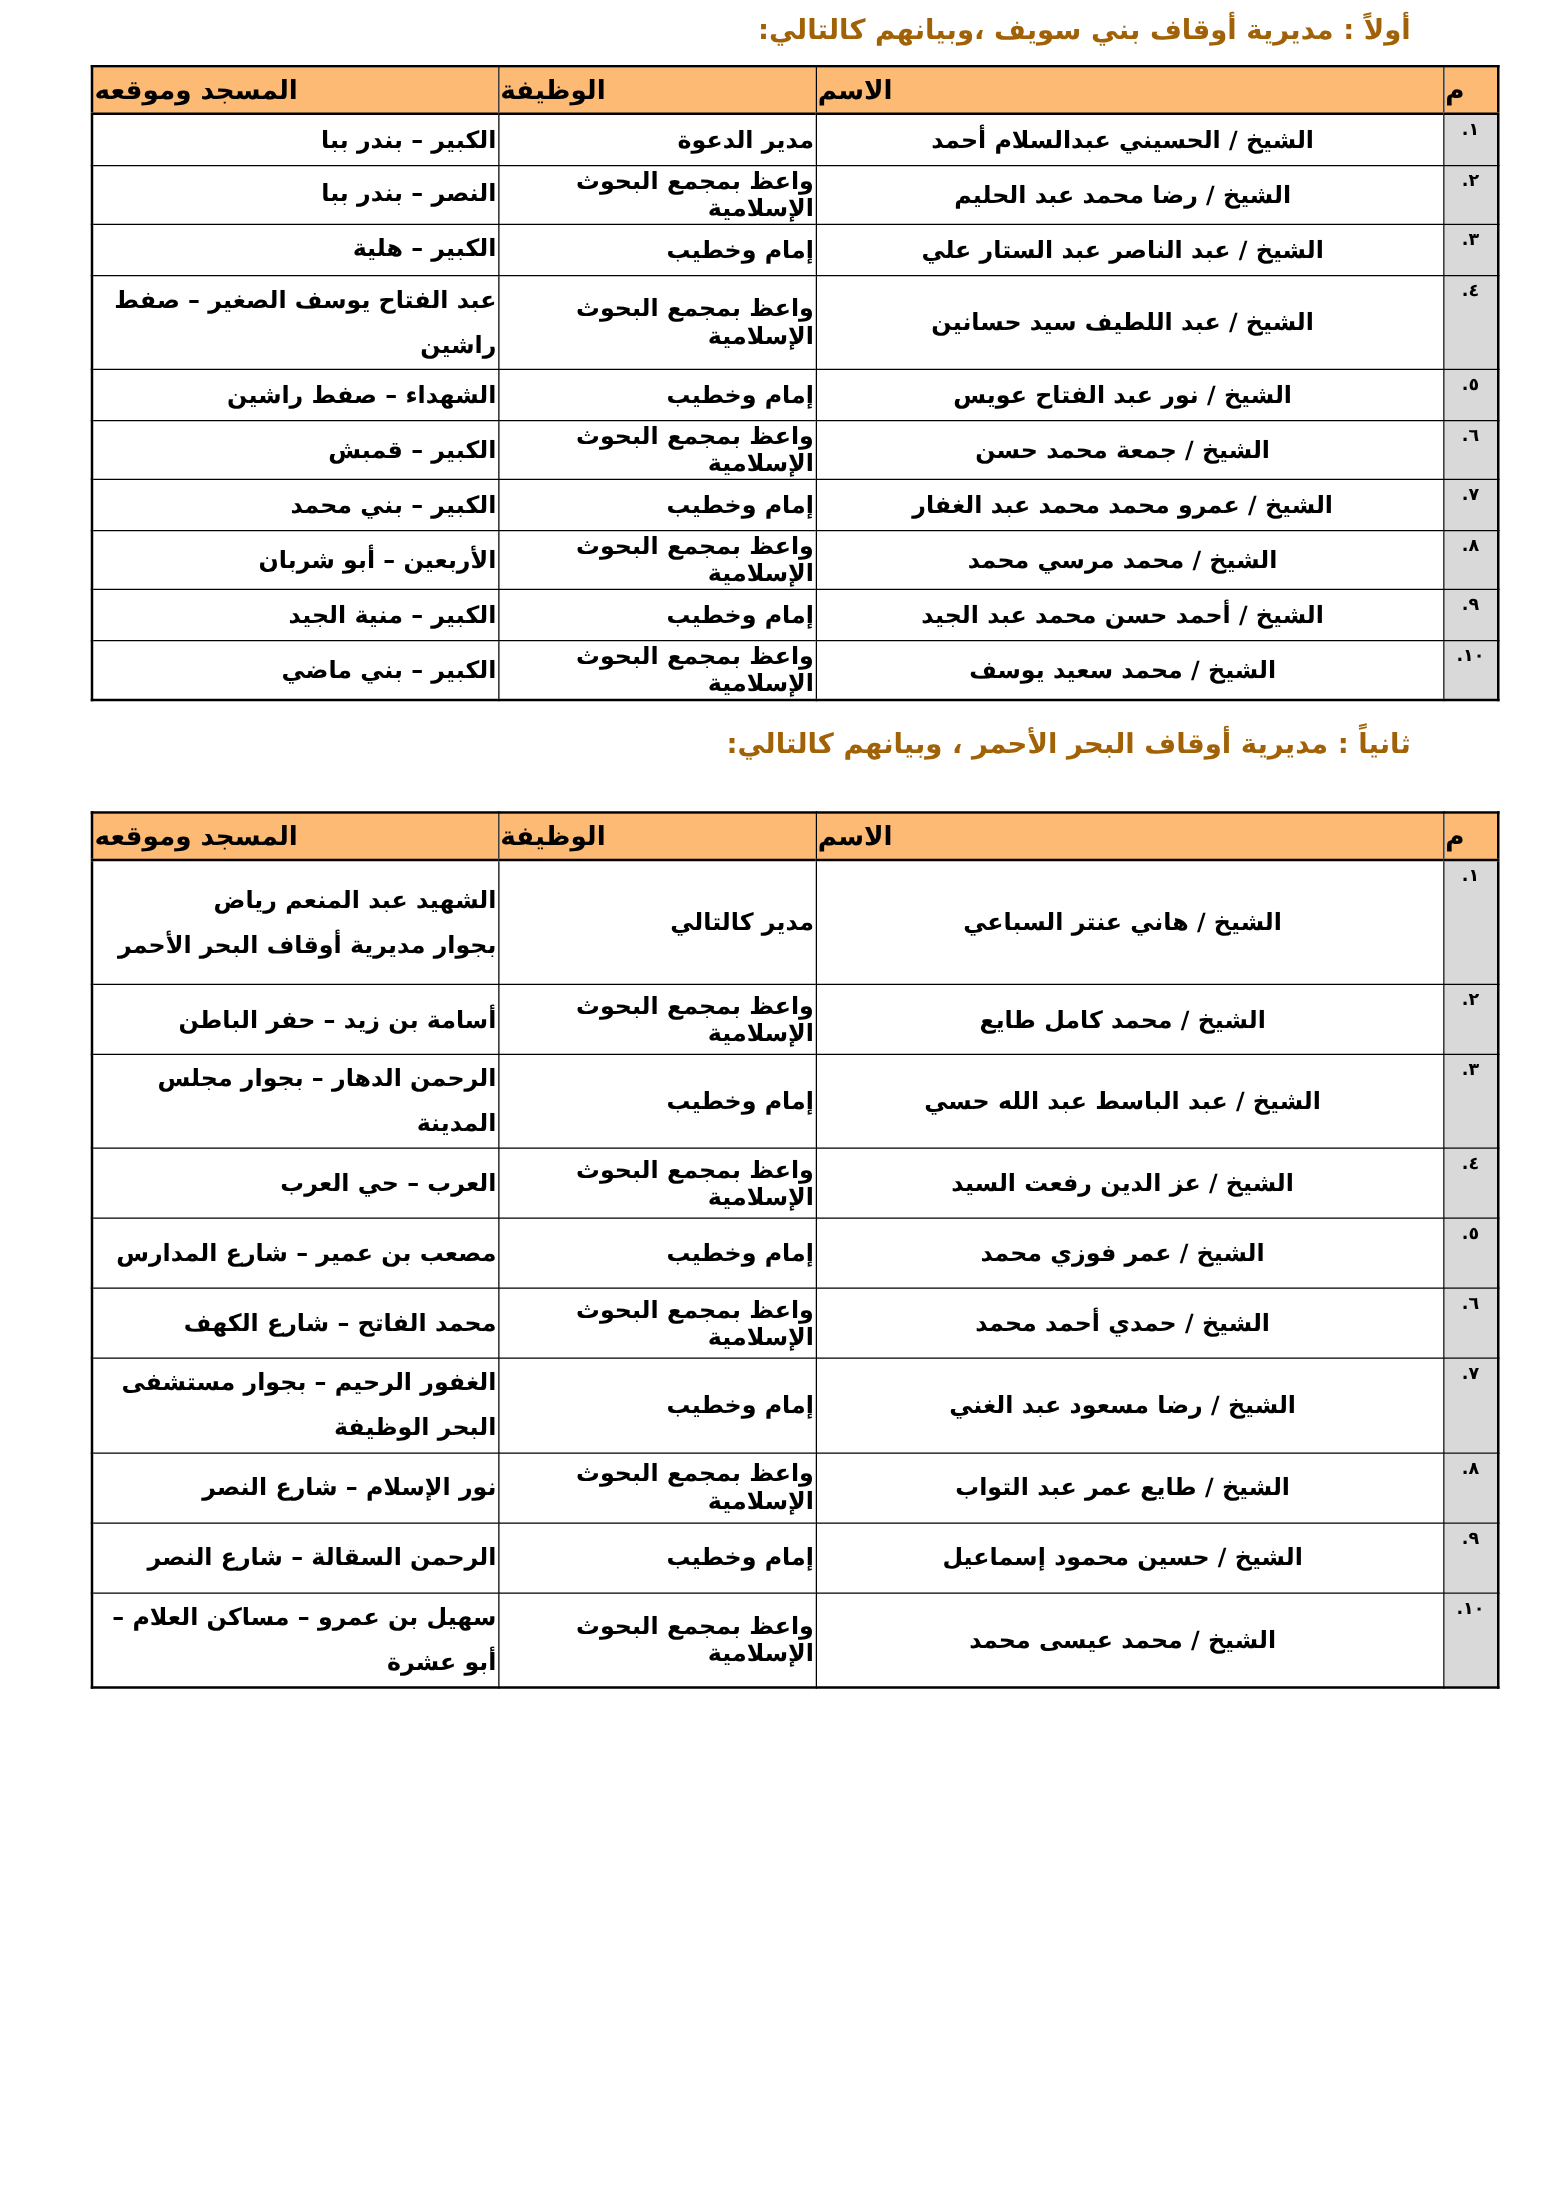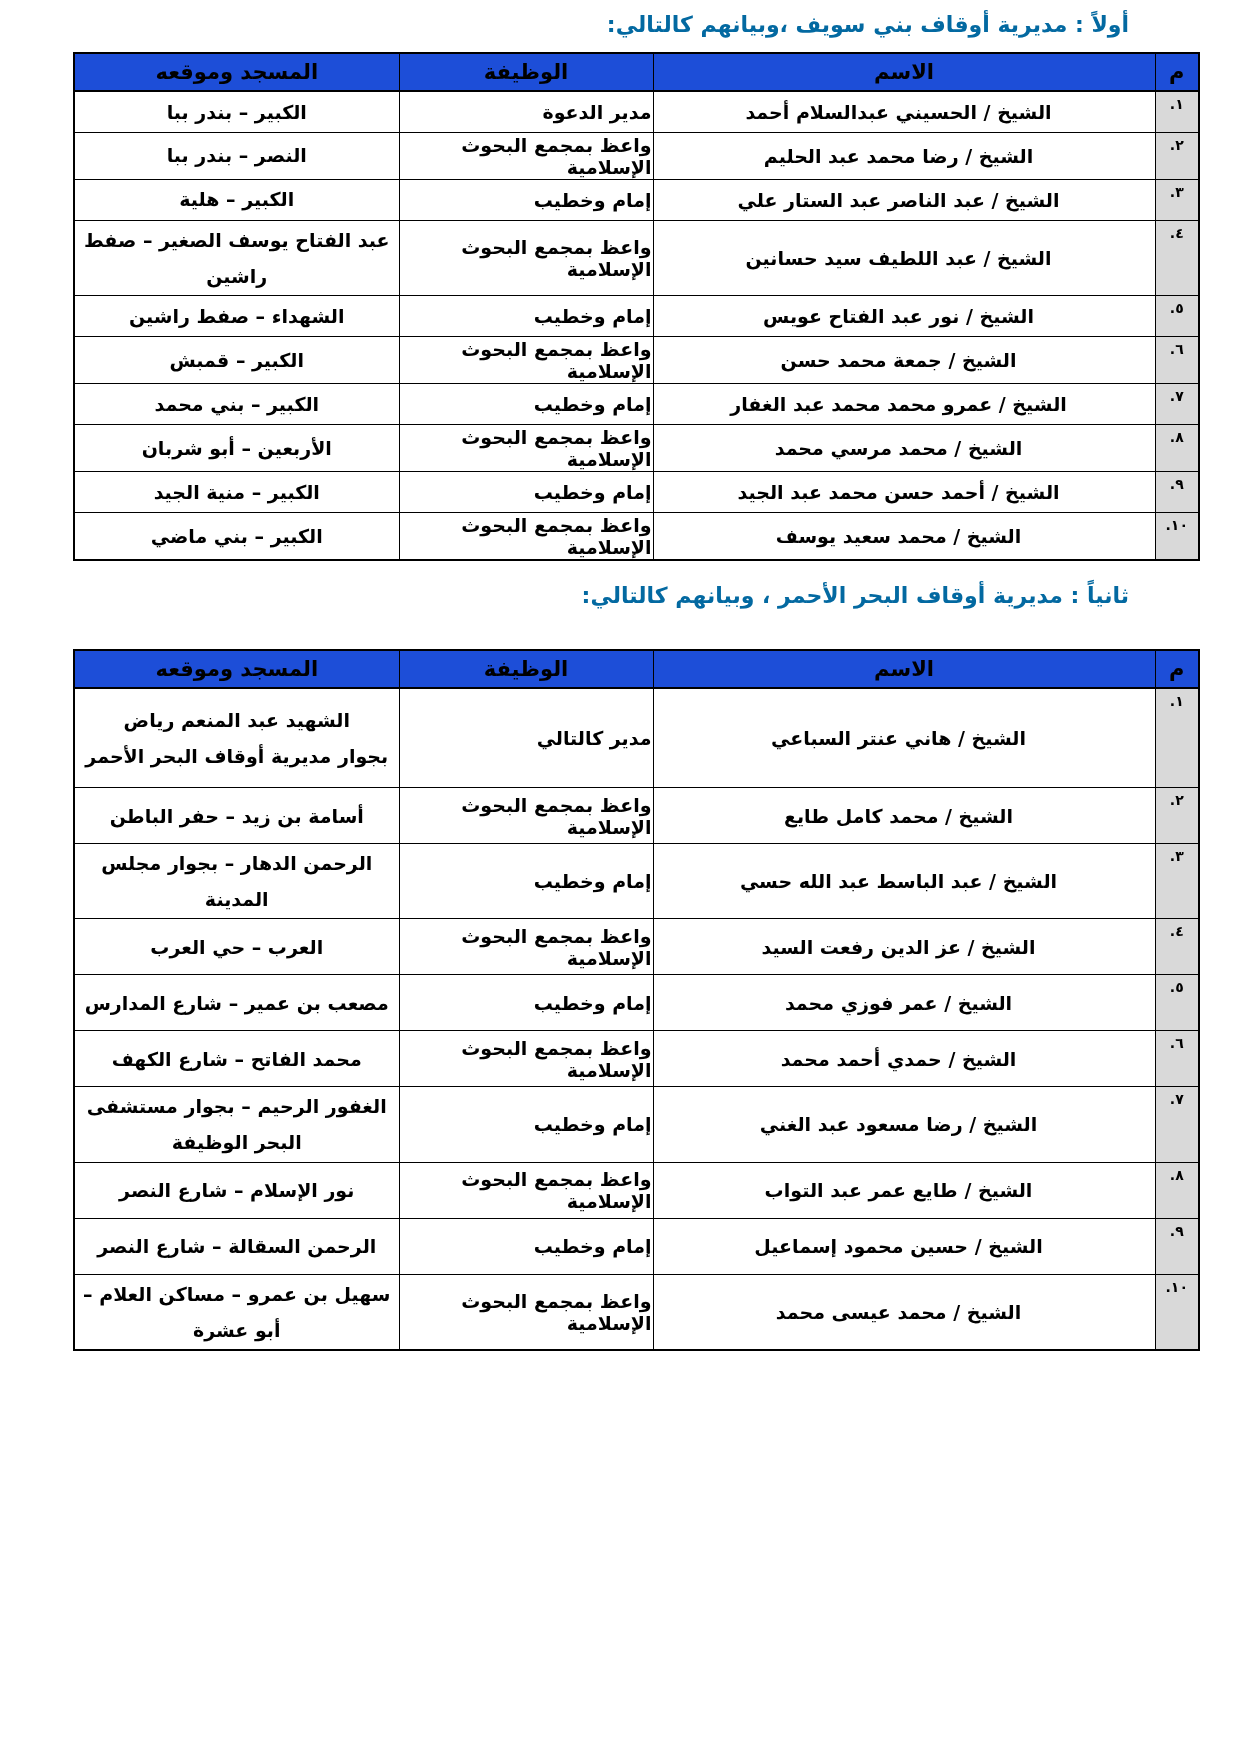--- a/index.html
+++ b/index.html
@@ -11,21 +11,21 @@
   .page {
     width: 1241px;
     height: 1755px;
     background: #ffffff;
     position: relative;
     overflow: hidden;
   }
   .section-title {
     font-weight: bold;
     font-size: 22px;
-    color: #0369a1;
+    color: #a16207;
     text-align: right;
     padding-right: 112px;
     line-height: 34px;
   }
   .title-1 { padding-top: 8px; padding-bottom: 10px; }
   .title-2 { padding-top: 18px; padding-bottom: 36px; }
 
   table.roster {
     border-collapse: collapse;
     table-layout: fixed;
@@ -34,23 +34,23 @@
     width: 1125px;
     border: 2px solid #000000;
   }
   table.roster th, table.roster td {
     border: 1px solid #000000;
     font-weight: bold;
     color: #000000;
     overflow: hidden;
   }
   table.roster th {
-    background: #1d4ed8;
+    background: #fdba74;
     font-size: 21px;
-    text-align: center;
+    text-align: left;
     vertical-align: middle;
   }
   table.roster thead tr { height: 38px; }
   table.roster thead th { border-bottom: 2px solid #000000; }
 
   td.col-num {
     background: #d9d9d9;
     text-align: center;
     vertical-align: top;
     font-size: 14px;
@@ -61,21 +61,21 @@
     vertical-align: middle;
     font-size: 19px;
     padding-right: 12px;
   }
   td.col-position {
     text-align: right;
     vertical-align: middle;
     font-size: 19px;
   }
   td.col-mosque {
-    text-align: center;
+    text-align: right;
     vertical-align: middle;
     font-size: 19px;
     white-space: pre-line;
     line-height: 1.9;
   }
   #table-1 tbody tr { height: 41px; }
   #table-2 tbody tr { height: 56px; }
   #table-2 tbody tr:first-child { height: 100px; }
 </style>
 </head>

